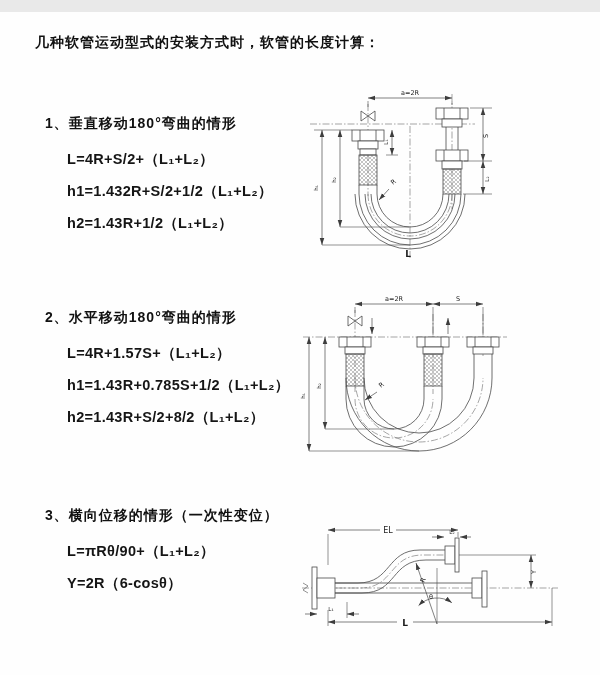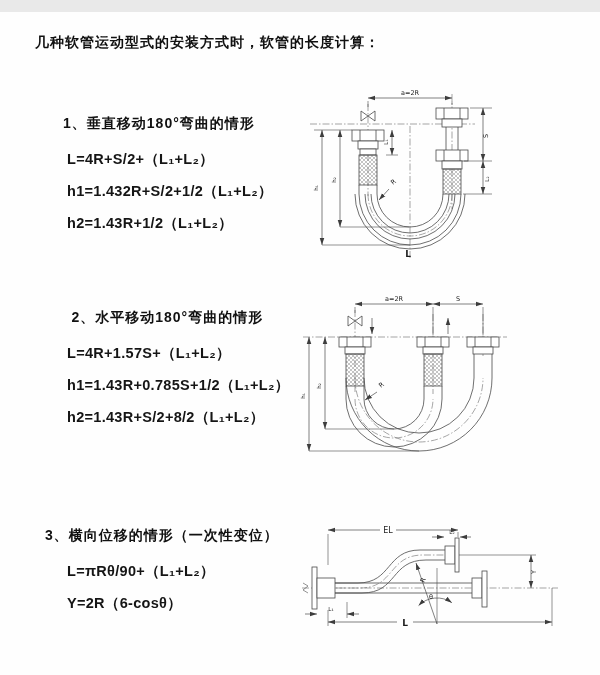--- a/index.html
+++ b/index.html
@@ -6,21 +6,21 @@
   .page {
     position:relative; width:600px; height:675px; margin:12px auto;
     background:#fefefe; overflow:hidden;
     font-family:"Liberation Sans","DejaVu Sans",sans-serif; color:#1a1a1a;
   }
   .title {
     position:absolute; left:35px; top:22px;
     font-size:14px; font-weight:bold; letter-spacing:1px; color:#111;
   }
   .section { position:absolute; }
-  .sec-head { font-size:14px; font-weight:bold; letter-spacing:1px; color:#111;text-align:center; }
+  .sec-head { font-size:14px; font-weight:bold; letter-spacing:1px; color:#111; }
   .formulas { margin-top:10px; margin-left:22px;font-weight:bold; }
   .formula { font-size:14.5px; line-height:32px; color:#151515; letter-spacing:.3px; }
   .diag { position:absolute; }
   
   .d   { stroke:#4a4a4a; stroke-width:.8; fill:none; }            
   .fw  { stroke:#4a4a4a; stroke-width:.8; fill:#ffffff; }         
   .cl  { stroke:#6a6a6a; stroke-width:.6; fill:none; stroke-dasharray:7 2 1.5 2; } 
   .dl  { stroke:#4a4a4a; stroke-width:.7; fill:none; }            
   .ext { stroke:#4a4a4a; stroke-width:.6; fill:none; }            
   text.dim { font-family:"DejaVu Sans",sans-serif; font-size:6.5px; fill:#1d1d1d; }
@@ -180,21 +180,21 @@
     <path class="cl" d="M60,105 A39,39 0 0 0 138,105"></path>
 
     <path class="d" d="M51,84 A73,73 0 0 0 197,84"></path>
     <path class="d" d="M69,84 A55,55 0 0 0 179,84"></path>
     <path class="cl" d="M60,84 A64,64 0 0 0 188,84"></path>
 
     <text class="dim" x="86" y="94" transform="rotate(-40 86 94)">R</text>
     <line class="dl" x1="82" y1="98" x2="70" y2="106" marker-end="url(#ae2)"></line>
   </svg>
 
-  <div class="section" style="left:45px; top:515px;">
+  <div class="section" style="left:45px; top:495px;">
     <div class="sec-head">3、横向位移的情形（一次性变位）</div>
     <div class="formulas">
       <div class="formula">L=πRθ/90+（L₁+L₂）</div>
       <div class="formula">Y=2R（6-cosθ）</div>
     </div>
   </div>
 
   <svg class="diag" style="left:300px; top:498px;" width="295" height="160" viewBox="0 0 295 160">
     <defs>
       <marker id="as3" viewBox="0 0 10 10" refX="10" refY="5" markerWidth="7" markerHeight="7" markerUnits="userSpaceOnUse" orient="auto-start-reverse">

